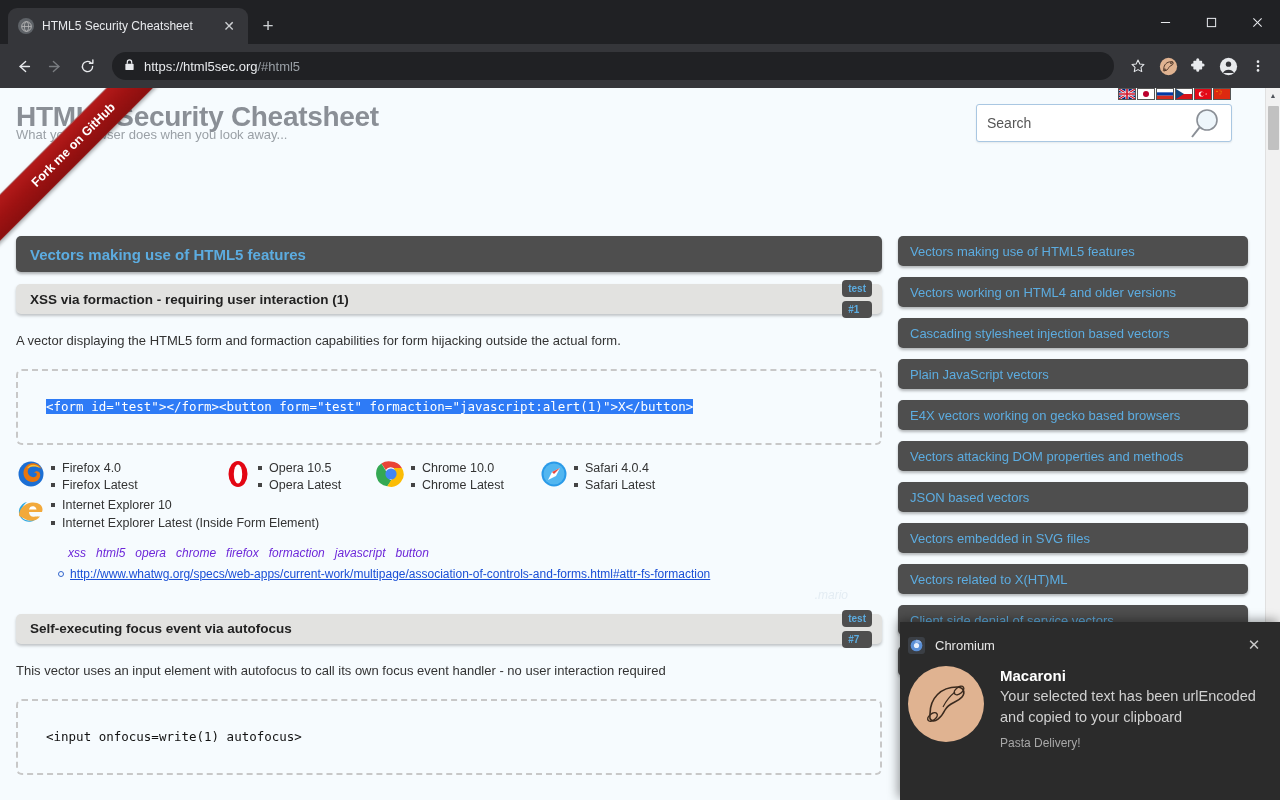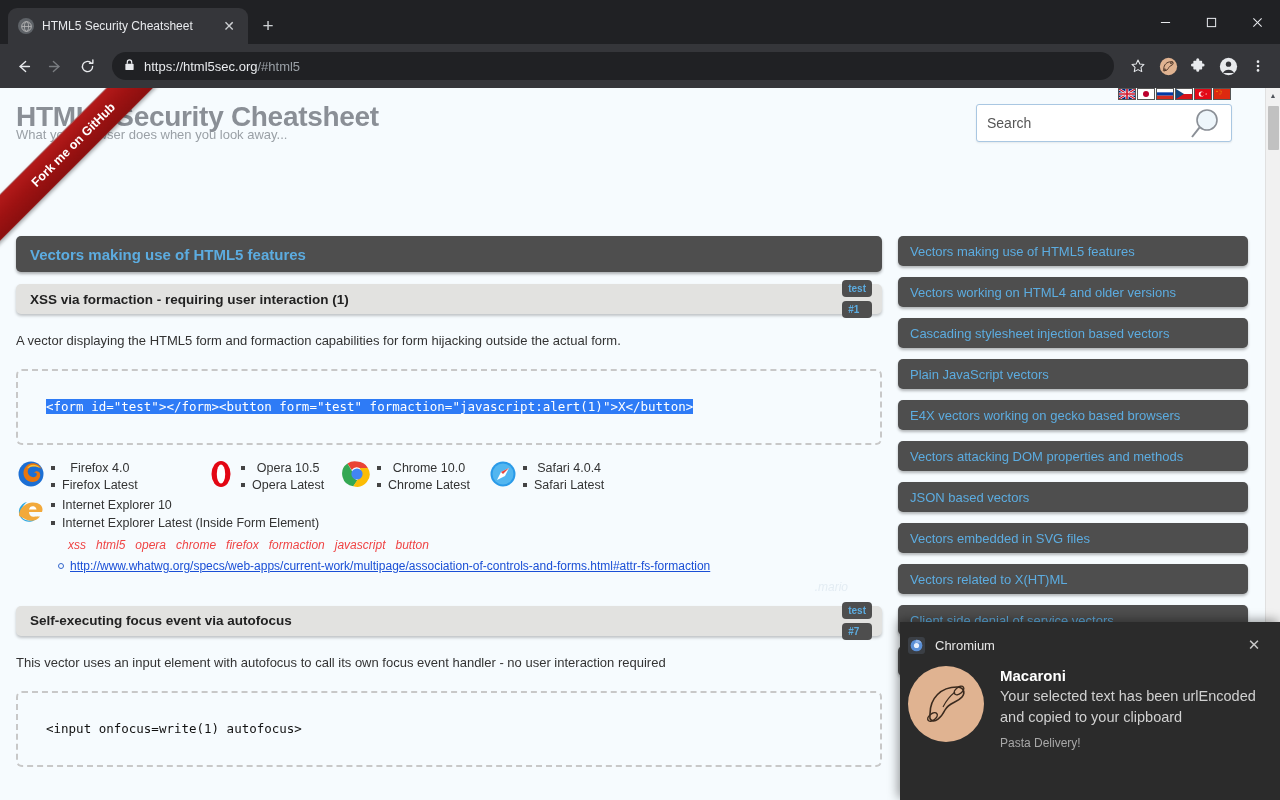--- a/index.html
+++ b/index.html
@@ -167,35 +167,35 @@
   }
   .code {
     font-family: "DejaVu Sans Mono", monospace; font-size: 12.5px;
     white-space: pre; color: #111;
   }
   .code.selected { background: #2e7bf6; color: #fff; }
 
   .note { font-size: 13px; color: #333; margin-top: 20px; line-height: 1.45; }
 
   
-  .browsers { display: flex; margin-top: 14px; gap: 0; align-items: flex-start; text-align: center; }
+  .browsers { display: flex; margin-top: 14px; gap: 17px; align-items: flex-start; }
   .bgroup { display: flex; align-items: flex-start; gap: 4px; }
   .bicon { width: 30px; height: 30px; flex: 0 0 30px; }
   .blist { list-style: none; font-size: 12.5px; color: #333; padding-top: 1px; }
   .blist li { line-height: 1.38; position: relative; padding-left: 12px; white-space: nowrap; }
   .blist li:before {
     content: ""; position: absolute; left: 1px; top: 6px;
     width: 4px; height: 4px; background: #444;
   }
 
   .browsers-second-row { display: flex; align-items: flex-start; gap: 4px; margin-top: 2px; }
 
   .tags {
-    margin-top: 6px; padding-left: 52px; font-size: 12px;
-    color: #ef4444; font-style: italic;
+    margin-top: 14px; padding-left: 52px; font-size: 12px;
+    color: #6d28d9; font-style: italic;
   }
   .tags span { margin-right: 10px; }
 
   .reflist { list-style: none; margin-top: 4px; padding-left: 40px; }
   .reflist li { position: relative; padding-left: 14px; }
   .reflist li:before {
     content: ""; position: absolute; left: 2px; top: 7px;
     width: 4px; height: 4px; border: 1px solid #3366cc; border-radius: 50%;
   }
   .reflist a { font-size: 12px; color: #1a4fd6; text-decoration: underline; word-break: break-all; }

